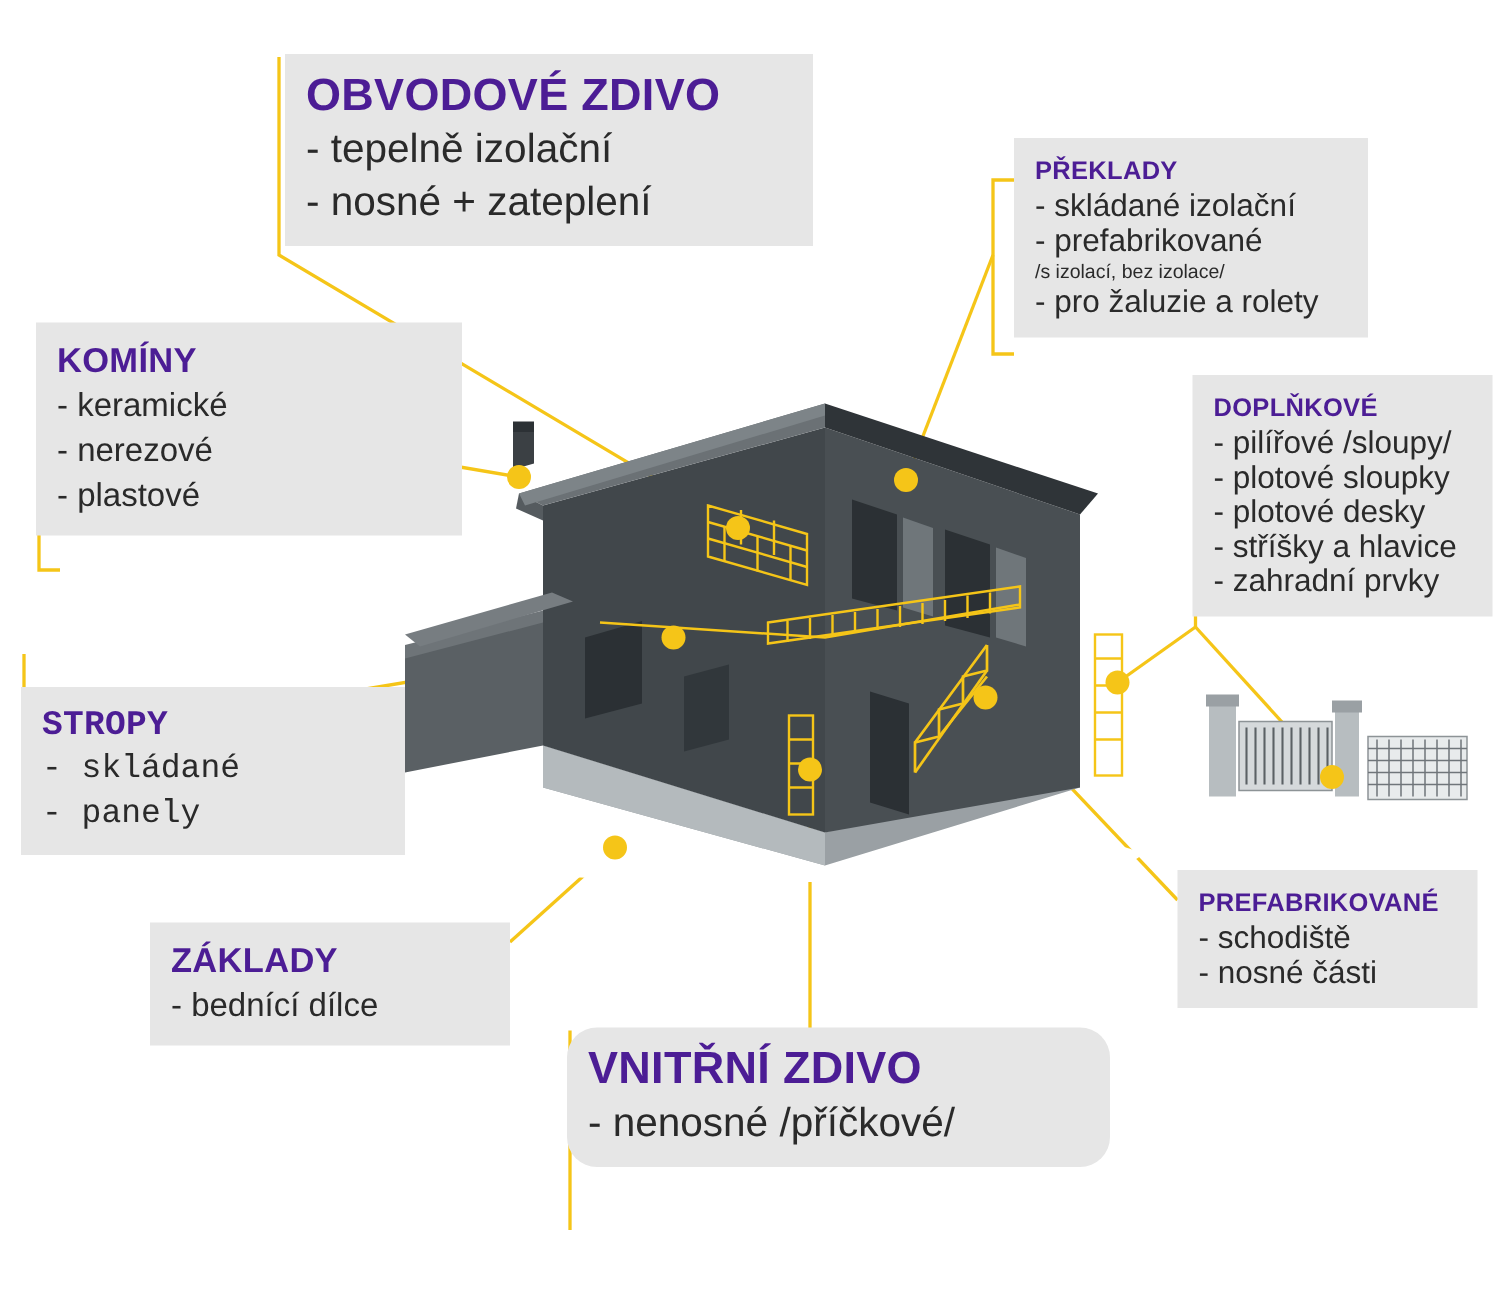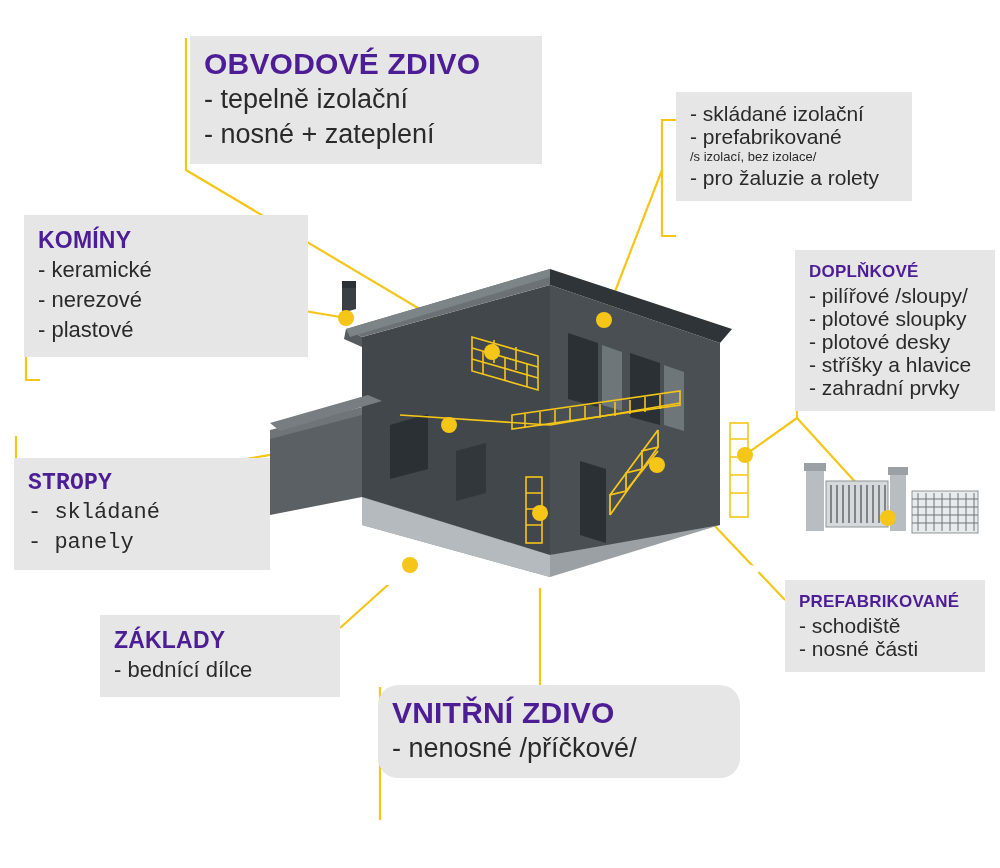--- a/index.html
+++ b/index.html
@@ -232,20 +232,21 @@
   <div class="dot" style="left:745px;top:455px;"></div>
   <div class="dot" style="left:888px;top:518px;"></div>
 
   <div class="callout big" id="c-obvodove">
     <div class="title">OBVODOVÉ ZDIVO</div>
     <div class="line">- tepelně izolační</div>
     <div class="line">- nosné + zateplení</div>
   </div>
 
   <div class="callout sm" id="c-preklady">
+    <div class="title">PŘEKLADY</div>
     <div class="line">- skládané izolační</div>
     <div class="line">- prefabrikované</div>
     <div class="sub">/s izolací, bez izolace/</div>
     <div class="line">- pro žaluzie a rolety</div>
   </div>
 
   <div class="callout med" id="c-kominy">
     <div class="title">KOMÍNY</div>
     <div class="line">- keramické</div>
     <div class="line">- nerezové</div>

